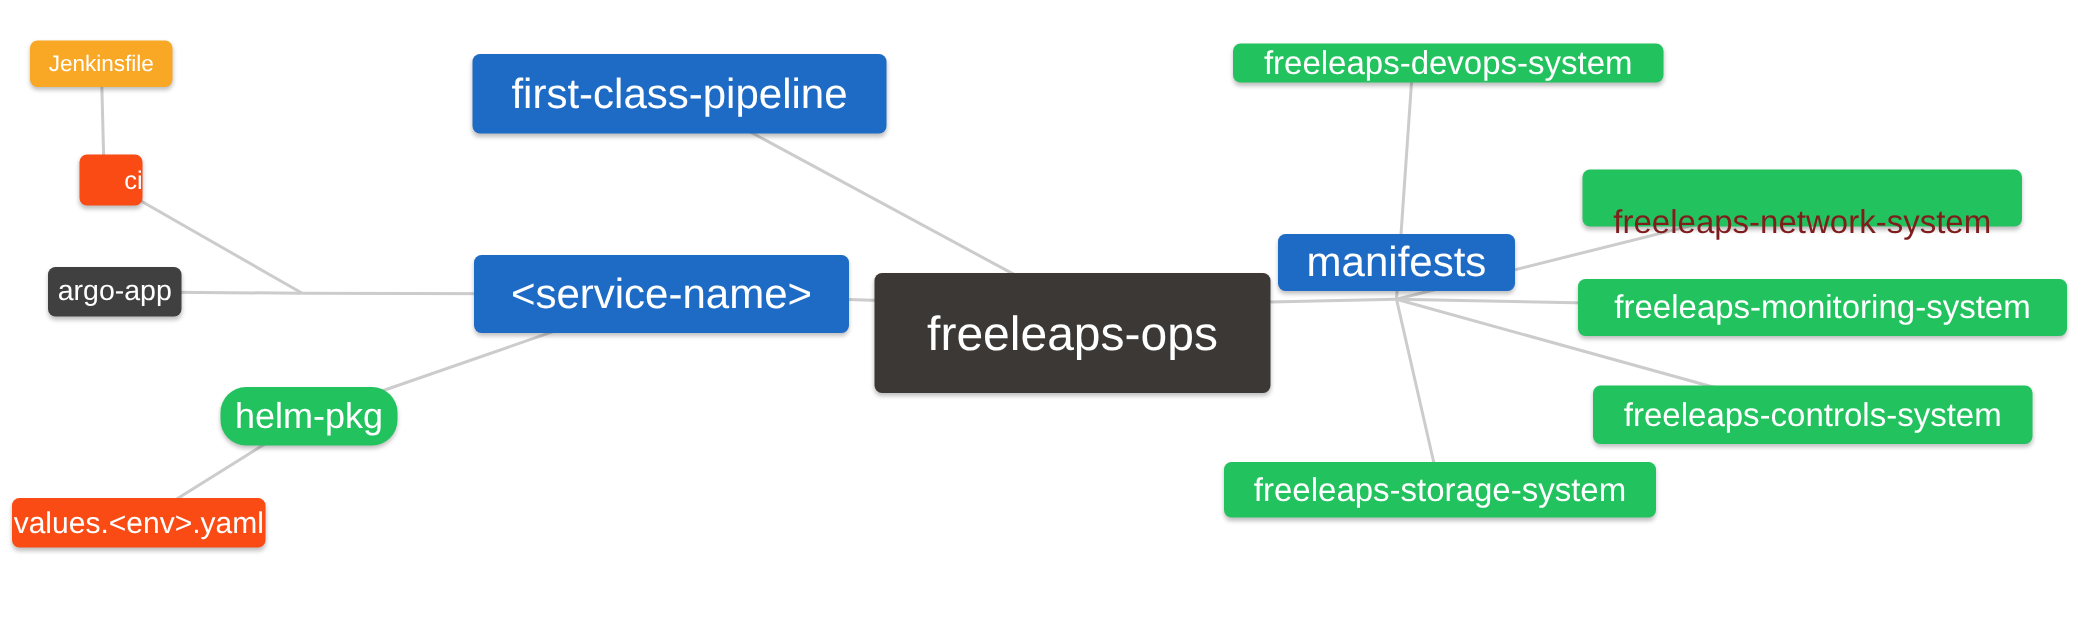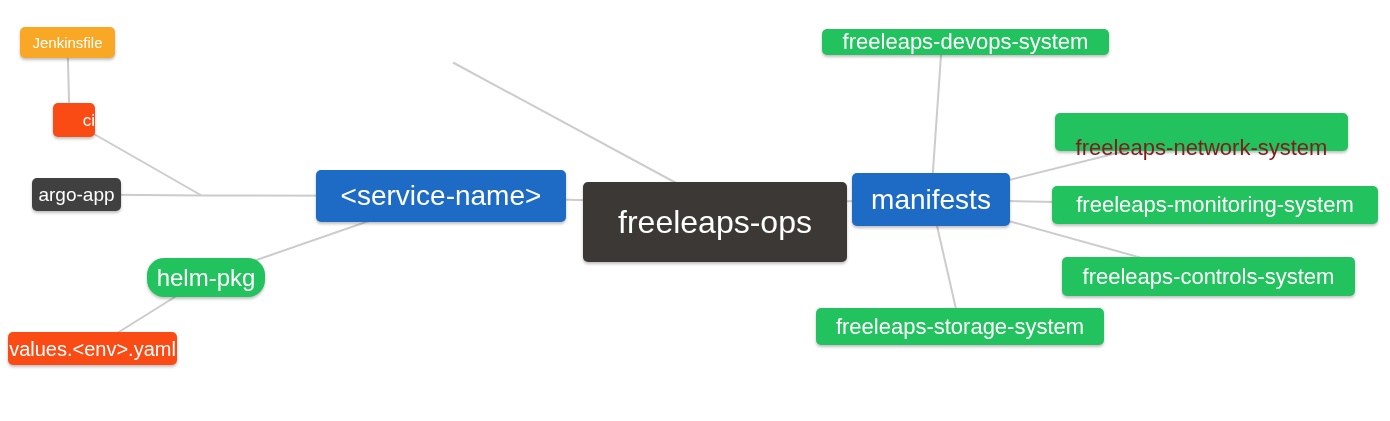--- a/index.html
+++ b/index.html
@@ -71,27 +71,30 @@
     </div>
     <div class="node" style="left: 32px; top: 178px; width: 89px; height: 33px; background: #404040;">
       <span class="node-label" style="font-size: 19px; color: rgb(255, 255, 255);">argo-app</span>
     </div>
     <div class="node" style="left: 147px; top: 258px; width: 118px; height: 39px; background: rgb(34, 195, 94); border-radius: 17px;">
       <span class="node-label" style="font-size: 24px; color: rgb(255, 255, 255);">helm-pkg</span>
     </div>
     <div class="node" style="left: 8px; top: 332px; width: 169px; height: 33px; background: rgb(250, 75, 20);">
       <span class="node-label" style="font-size: 20px; color: rgb(255, 255, 255);">values.&lt;env&gt;.yaml</span>
     </div>
+    <div class="node" style="left: 315px; top: 36px; width: 276px; height: 53px; background: rgb(30, 107, 198);">
+      <span class="node-label" style="font-size: 28px; color: rgb(255, 255, 255);">first-class-pipeline</span>
+    </div>
     <div class="node" style="left: 316px; top: 170px; width: 250px; height: 52px; background: rgb(30, 107, 198);">
       <span class="node-label" style="font-size: 28px; color: rgb(255, 255, 255);">&lt;service-name&gt;</span>
     </div>
     <div class="node" style="left: 583px; top: 182px; width: 264px; height: 80px; background: rgb(60, 56, 53);">
       <span class="node-label" style="font-size: 32px; color: rgb(255, 255, 255);">freeleaps-ops</span>
     </div>
-    <div class="node" style="left: 852px; top: 173px; width: 158px; height: 53px; background: rgb(30, 107, 198);">
+    <div class="node" style="left: 852px; top: 156px; width: 158px; height: 38px; background: rgb(30, 107, 198);">
       <span class="node-label" style="font-size: 28px; color: rgb(255, 255, 255);">manifests</span>
     </div>
     <div class="node" style="left: 822px; top: 29px; width: 287px; height: 26px; background: rgb(34, 195, 94);">
       <span class="node-label" style="font-size: 22px; color: rgb(255, 255, 255);">freeleaps-devops-system</span>
     </div>
     <div class="node" style="left: 1055px; top: 113px; width: 293px; height: 38px; background: rgb(34, 195, 94);">
       <span class="node-label" style="font-size: 22px; color: #7f1d1d; margin-top: 32px;">freeleaps-network-system</span>
     </div>
     <div class="node" style="left: 1052px; top: 186px; width: 326px; height: 38px; background: rgb(34, 195, 94); align-items: center;">
       <span class="node-label" style="font-size: 22px; color: rgb(255, 255, 255);">freeleaps-monitoring-system</span>

